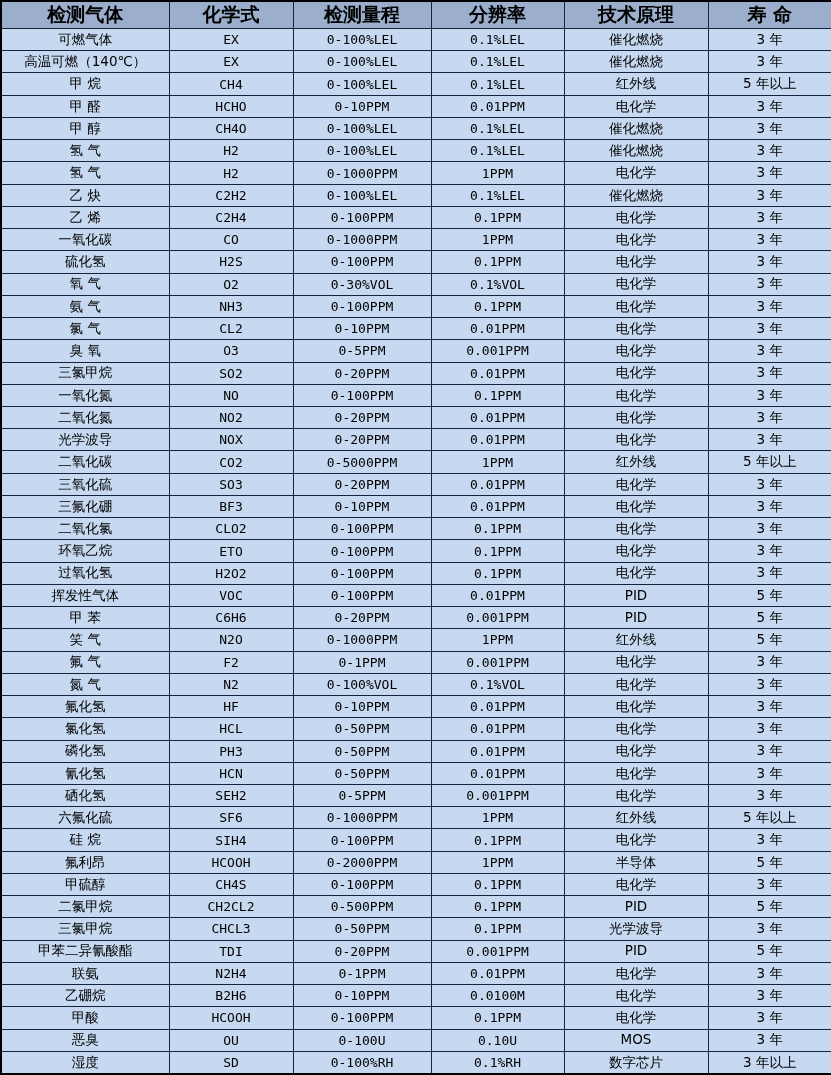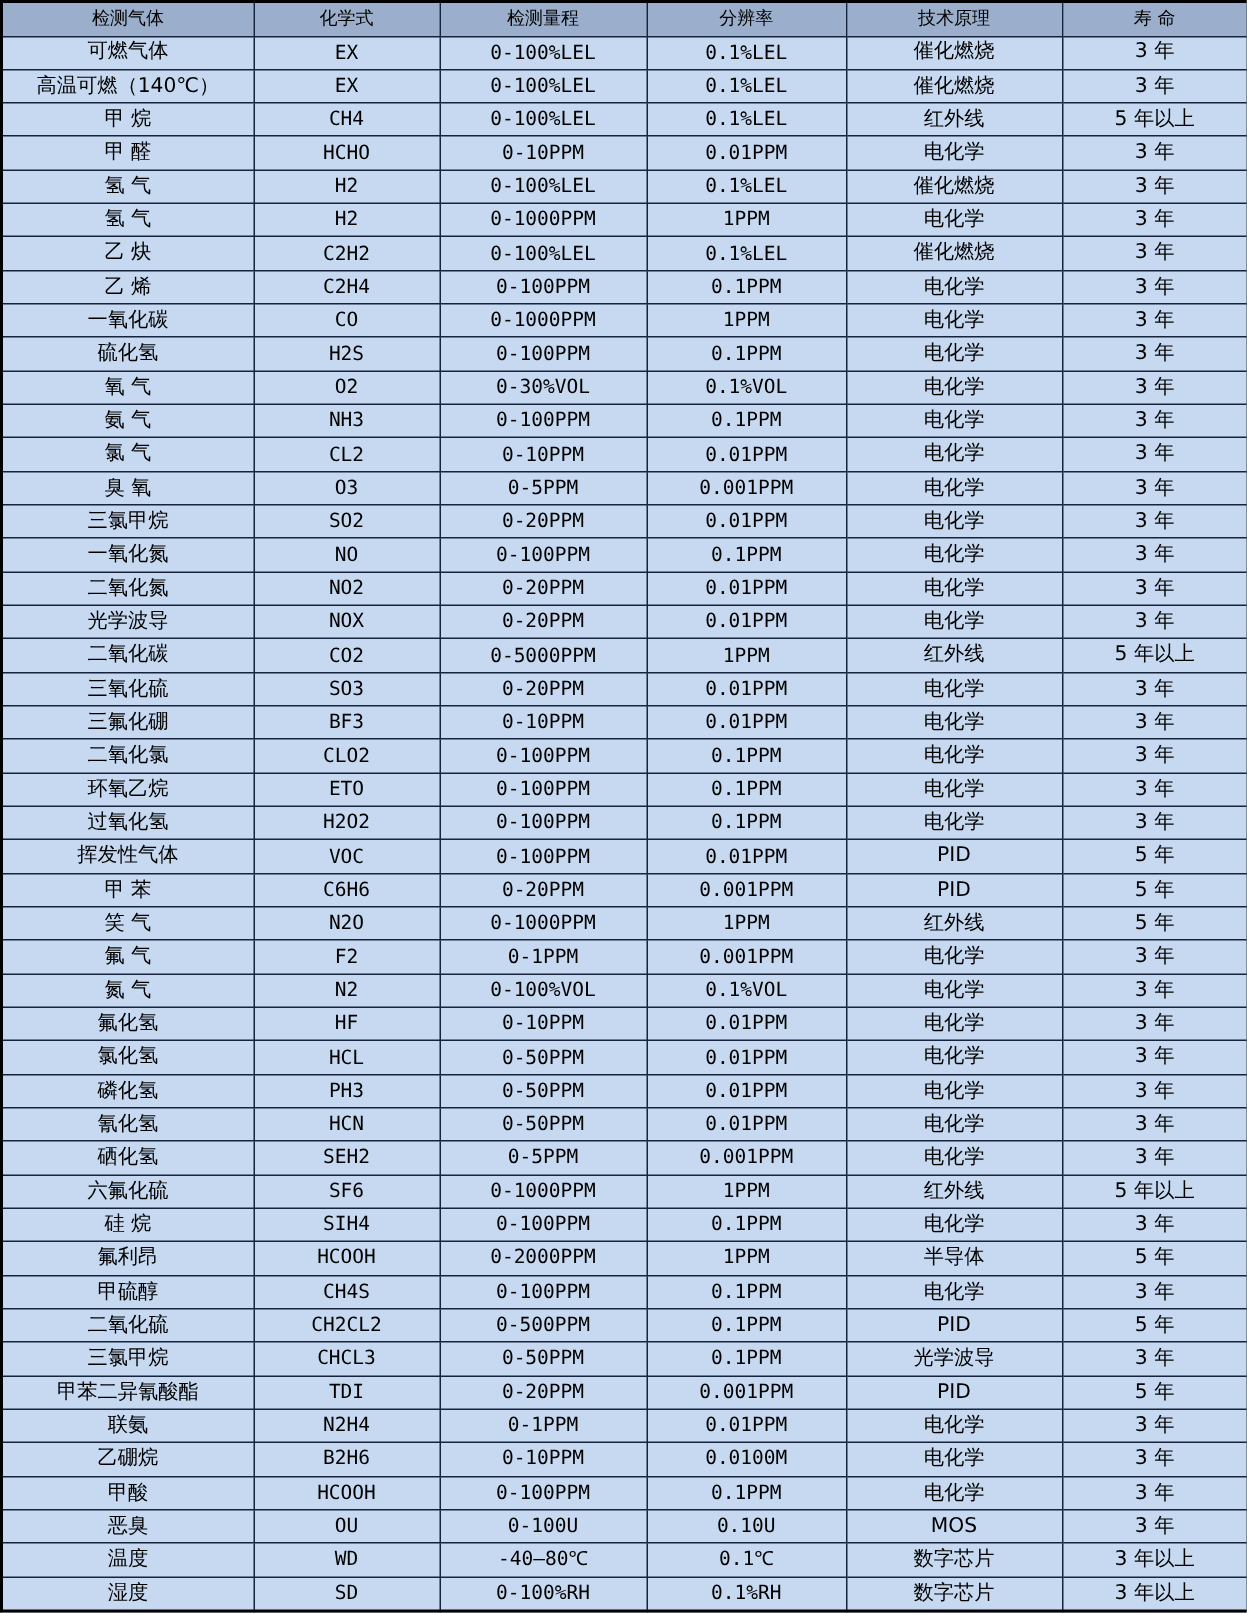--- a/index.html
+++ b/index.html
@@ -22,21 +22,21 @@
   th,td{
     border:1px solid var(--grid);
     text-align:center;vertical-align:middle;
     padding:0 2px;overflow:hidden;white-space:nowrap;
     color:var(--text);
   }
   thead tr{height:23px;}
   tbody tr{height:21.4px;}
   th{
     background:var(--header-bg);
-    font-weight:normal;font-size:12px;
+    font-weight:bold;font-size:19px;
     font-family:"DejaVu Sans","Liberation Sans",sans-serif;
   }
   td{background:var(--cell-bg);font-size:13px;line-height:1;}
   td:nth-child(1),td:nth-child(5),td:nth-child(6){
     font-family:"DejaVu Sans","Liberation Sans",sans-serif;
     font-size:13.5px;
   }
 </style>
 </head>
 <body>
@@ -87,20 +87,28 @@
       </tr>
       <tr>
         <td>甲 醛</td>
         <td>HCHO</td>
         <td>0-10PPM</td>
         <td>0.01PPM</td>
         <td>电化学</td>
         <td>3 年</td>
       </tr>
       <tr>
+        <td>甲 醇</td>
+        <td>CH4O</td>
+        <td>0-100%LEL</td>
+        <td>0.1%LEL</td>
+        <td>催化燃烧</td>
+        <td>3 年</td>
+      </tr>
+      <tr>
         <td>氢 气</td>
         <td>H2</td>
         <td>0-100%LEL</td>
         <td>0.1%LEL</td>
         <td>催化燃烧</td>
         <td>3 年</td>
       </tr>
       <tr>
         <td>氢 气</td>
         <td>H2</td>
@@ -359,21 +367,21 @@
       </tr>
       <tr>
         <td>甲硫醇</td>
         <td>CH4S</td>
         <td>0-100PPM</td>
         <td>0.1PPM</td>
         <td>电化学</td>
         <td>3 年</td>
       </tr>
       <tr>
-        <td>二氧化硫</td>
+        <td>二氯甲烷</td>
         <td>CH2CL2</td>
         <td>0-500PPM</td>
         <td>0.1PPM</td>
         <td>PID</td>
         <td>5 年</td>
       </tr>
       <tr>
         <td>三氯甲烷</td>
         <td>CHCL3</td>
         <td>0-50PPM</td>
@@ -413,28 +421,20 @@
         <td>电化学</td>
         <td>3 年</td>
       </tr>
       <tr>
         <td>恶臭</td>
         <td>OU</td>
         <td>0-100U</td>
         <td>0.10U</td>
         <td>MOS</td>
         <td>3 年</td>
-      </tr>
-      <tr>
-        <td>温度</td>
-        <td>WD</td>
-        <td>-40—80℃</td>
-        <td>0.1℃</td>
-        <td>数字芯片</td>
-        <td>3 年以上</td>
       </tr>
       <tr>
         <td>湿度</td>
         <td>SD</td>
         <td>0-100%RH</td>
         <td>0.1%RH</td>
         <td>数字芯片</td>
         <td>3 年以上</td>
       </tr>
     </tbody>

